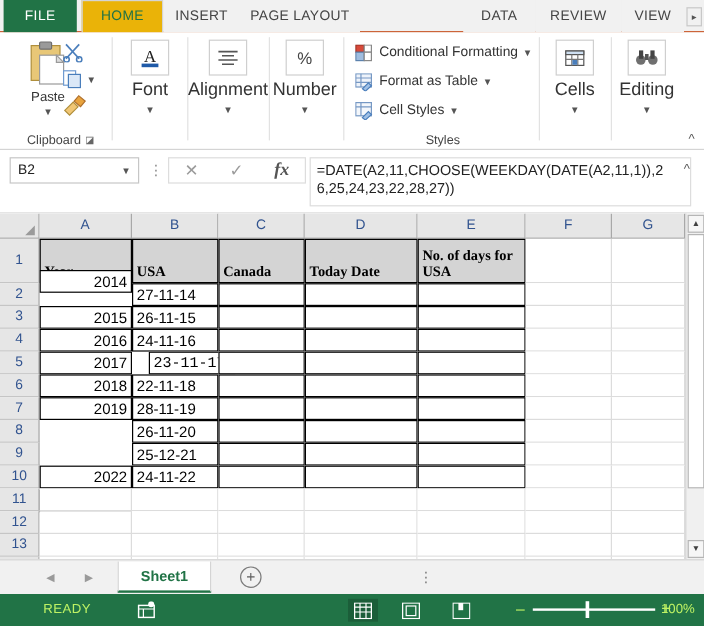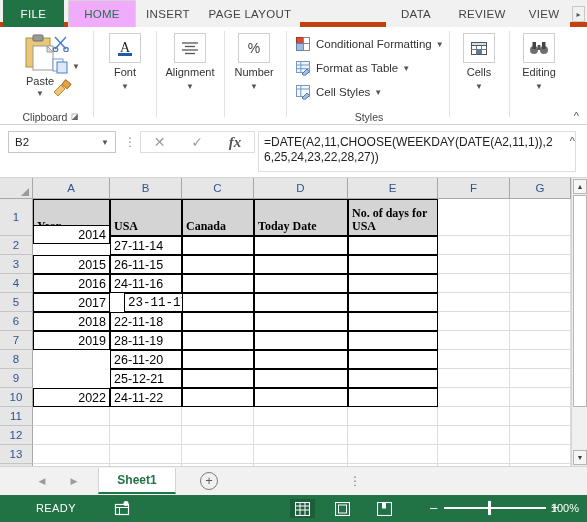--- a/index.html
+++ b/index.html
@@ -8,37 +8,37 @@
     font-family: "Liberation Sans", sans-serif;
     background: #fff;
     overflow: hidden;
   }
   #app { position: relative; width: 587px; height: 522px; background: #fff; }
 
   
   .tabbar {
     position: absolute; top: 0; left: 0; width: 587px; height: 27px;
     background: #f1f1f1;
-    border-bottom: 5px solid #c2410c;
+    border-bottom: 1px solid #c2410c;
   }
   .tab-file {
     position: absolute; left: 3px; top: 0; width: 61px; height: 27px;
     background: #217346; color: #fff;
     font-size: 11.5px; letter-spacing: .4px;
     display: flex; align-items: center; justify-content: center;
     font-weight: 400;
   }
   .tab {
     position: absolute; top: 0; height: 27px;
     display: flex; align-items: center; justify-content: center;
     font-size: 11.5px; color: #444; letter-spacing: .3px;
     background: #f1f1f1;
   }
   .tab.active {
-    background: #f0abfc; color: #217346;
+    background: #eab308; color: #217346;
     border-left: 1px solid #d4d4d4; border-right: 1px solid #d4d4d4;
     border-top: 1px solid #d4d4d4;
   }
   .tab-more {
     position: absolute; right: 2px; top: 6px;
     width: 13px; height: 16px;
     border: 1px solid #c8c8c8; background: #f1f1f1;
     font-size: 8px; color: #555;
     display: flex; align-items: center; justify-content: center;
   }
@@ -73,21 +73,21 @@
   
   .bigbtn {
     position: absolute; top: 6px; width: 54px; height: 78px;
     display: flex; flex-direction: column; align-items: center;
   }
   .bigbtn .bicon {
     width: 32px; height: 30px; border: 1px solid #cfcfcf; background: #fff;
     display: flex; align-items: center; justify-content: center;
     margin-bottom: 3px;
   }
-  .bigbtn .blabel { font-size: 11px; color: #333; }
+  .bigbtn .blabel { font-size: 15px; color: #333; }
   .bigbtn .bcaret { font-size: 8px; color: #555; line-height: 9px; margin-top: 4px; }
 
   
   .styleitem {
     position: absolute; left: 0; height: 22px;
     display: flex; align-items: center; font-size: 11.5px; color: #333;
   }
   .styleitem .sicon {
     width: 16px; height: 16px; margin-right: 5px;
     display: flex; align-items: center; justify-content: center;
@@ -217,21 +217,21 @@
     font-size: 13px; color: #5e5e5e; line-height: 14px;
   }
   .sheet-dots {
     position: absolute; left: 349px; top: 8px; font-size: 12px; color: #7a7a7a;
     line-height: 13px;
   }
 
   
   .statusbar {
     position: absolute; top: 495px; left: 0; width: 587px; height: 27px;
-    background: #217346; color: #ffffff;
+    background: #217346; color: #bef264;
   }
   .st-ready {
     position: absolute; left: 36px; top: 7px; font-size: 11px; letter-spacing: .4px;
   }
   .st-recicon { position: absolute; left: 114px; top: 6px; width: 16px; height: 15px; }
   .view-btn {
     position: absolute; top: 4px; width: 25px; height: 19px;
     display: flex; align-items: center; justify-content: center;
   }
   .view-btn.sel { background: #1b5e39; }

